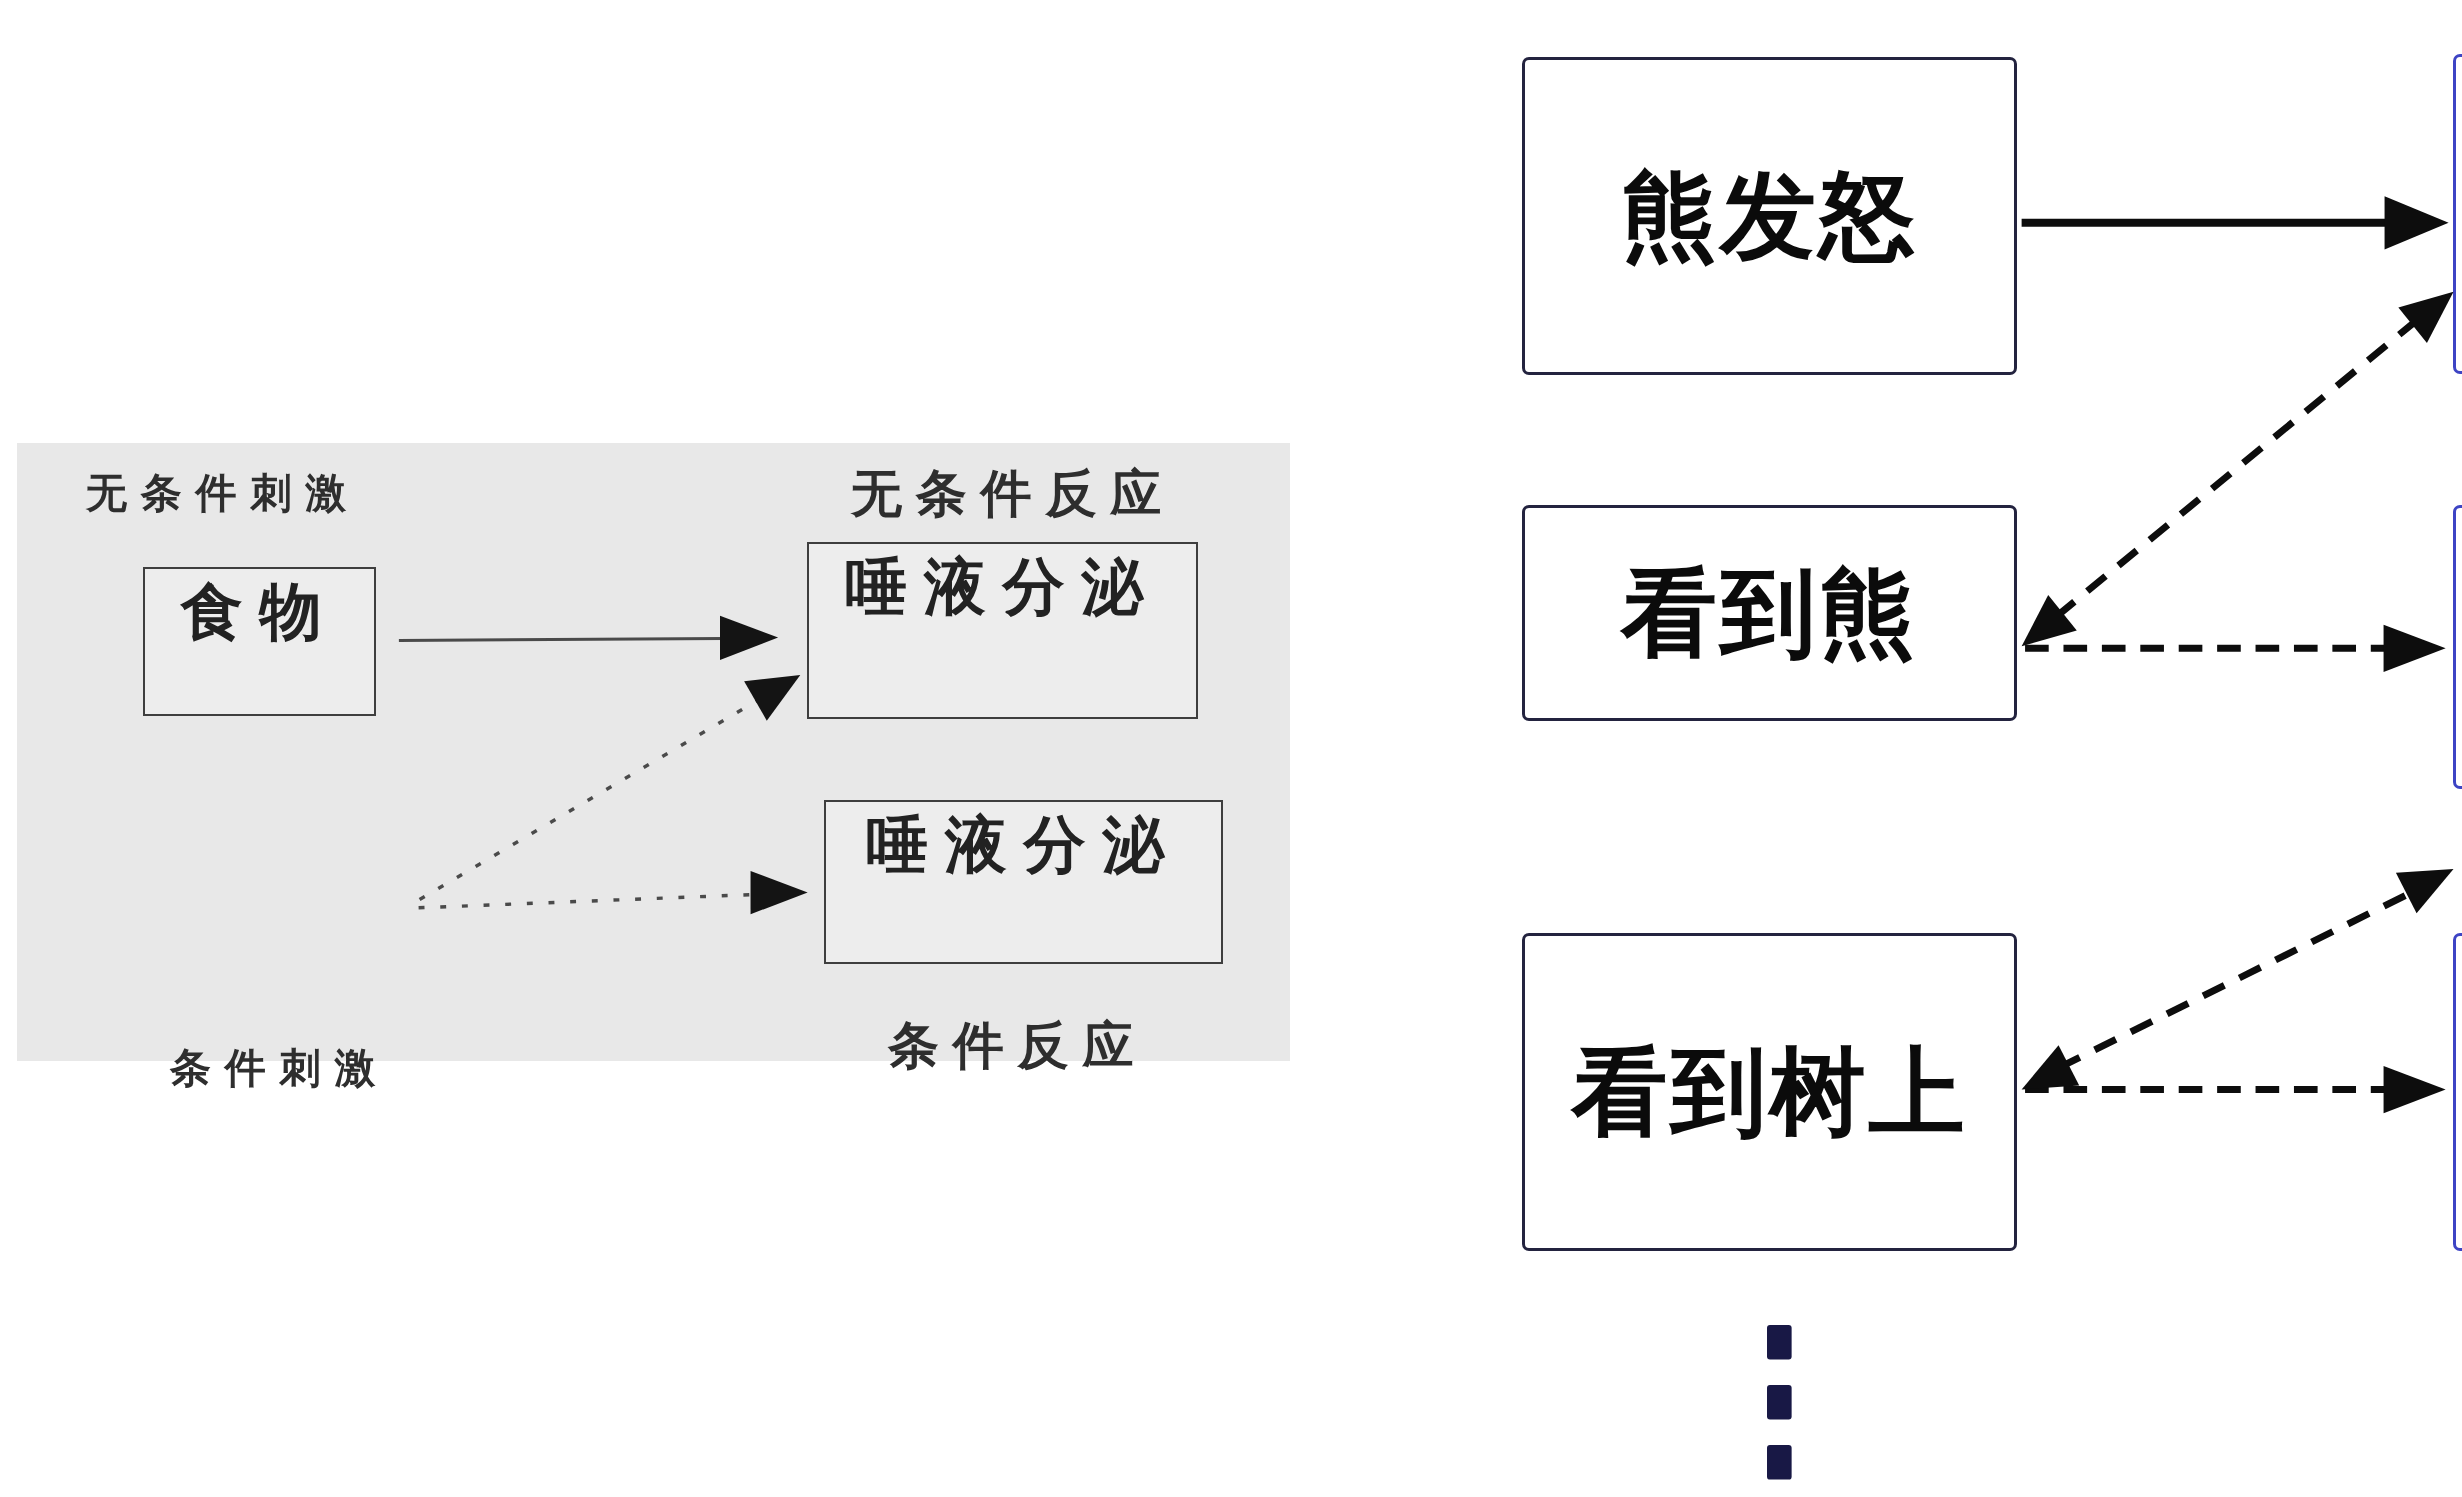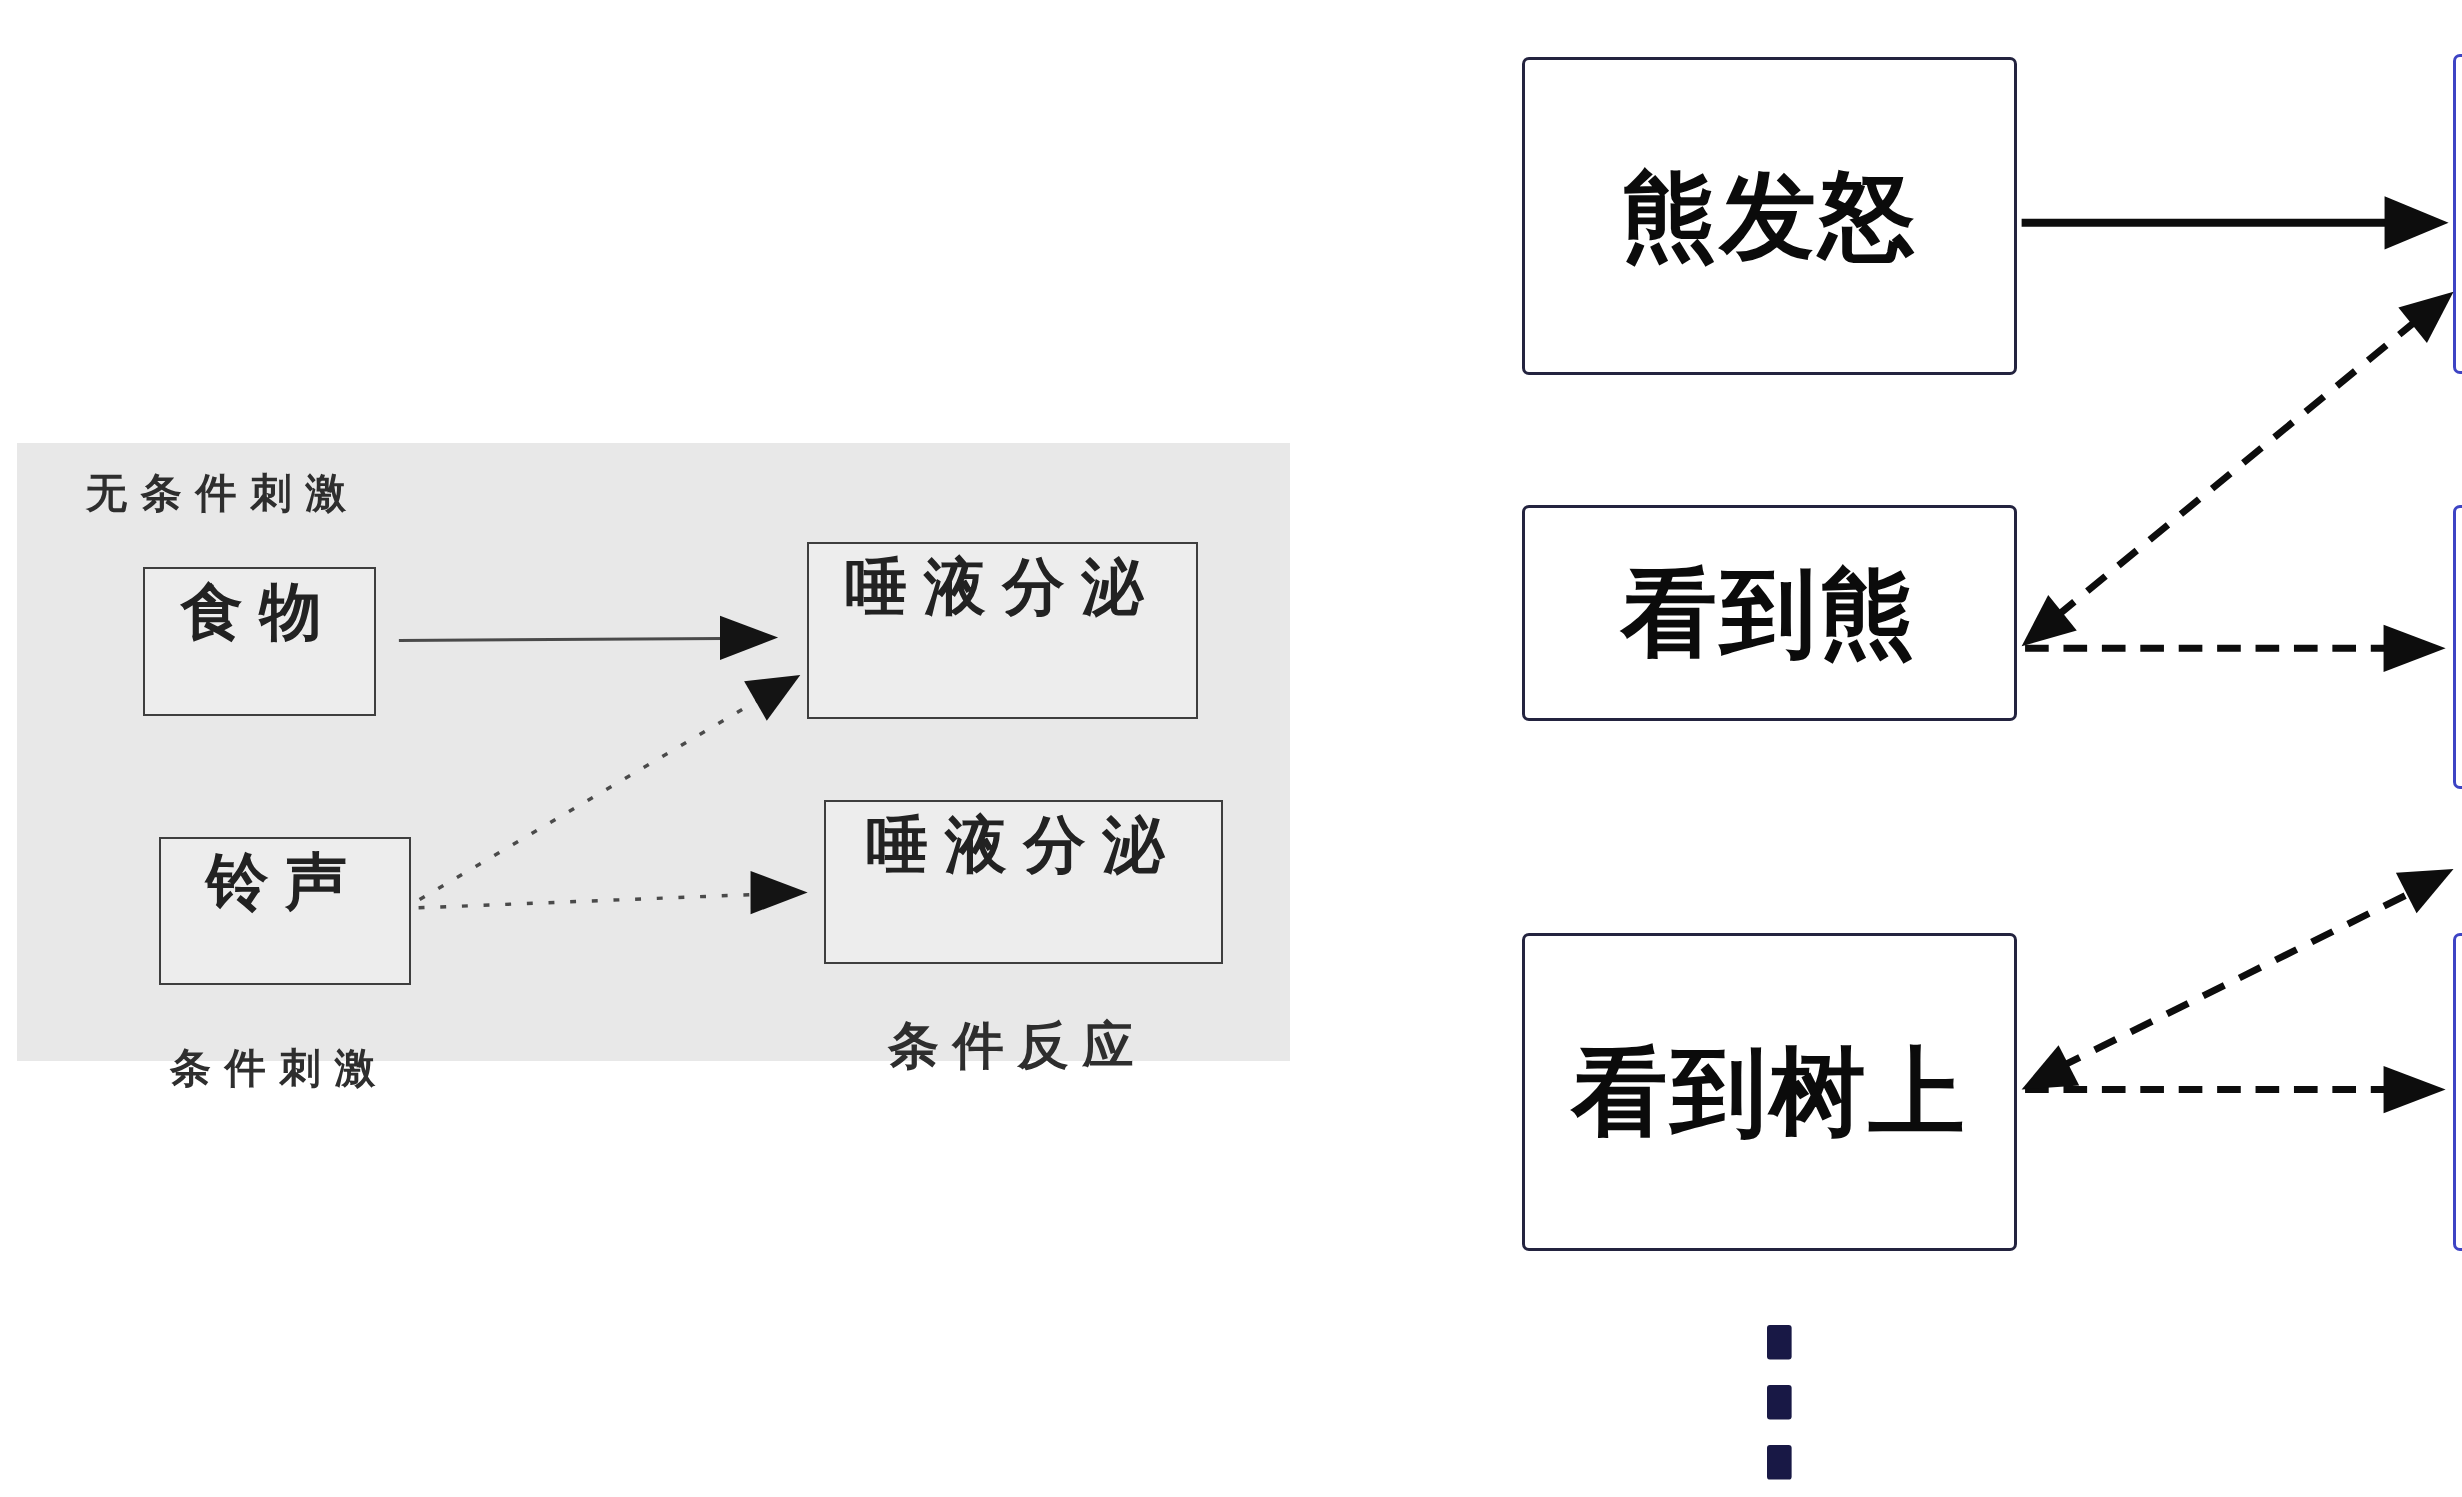--- a/index.html
+++ b/index.html
@@ -23,26 +23,26 @@
   .cjk{font-weight:700;font-size:96px;line-height:116px;letter-spacing:3px;color:#0b0b0b;
        white-space:nowrap;}
 </style>
 </head>
 <body>
 
 <div id="canvas">
 
   <div class="panel">
     <div class="plabel" style="left:69px;top:22.7px;">无条件刺激</div>
+    <div class="plabel" style="left:834px;top:22.7px;font-size:51px;">无条件反应</div>
 
     <div class="pbox" style="left:126px;top:124px;width:233px;height:149px;">食物</div>
 
     <div class="pbox" style="left:790px;top:99px;width:391px;height:177px;">唾液分泌</div>
 
-    <div class="pbox" style="left:142px;top:394px;width:252px;height:148px;">铃声</div>
 
     <div class="pbox" style="left:807px;top:357px;width:399px;height:164px;">唾液分泌</div>
 
     <div class="plabel" style="left:153px;top:582px;margin-top:16px;">条件刺激</div>
     <div class="plabel" style="left:871px;top:575px;font-size:51px;">条件反应</div>
   </div>
 
   <div class="rnode dark" style="left:1522px;top:57px;width:495px;height:318px;">
     <span class="cjk">熊发怒</span>
   </div>

